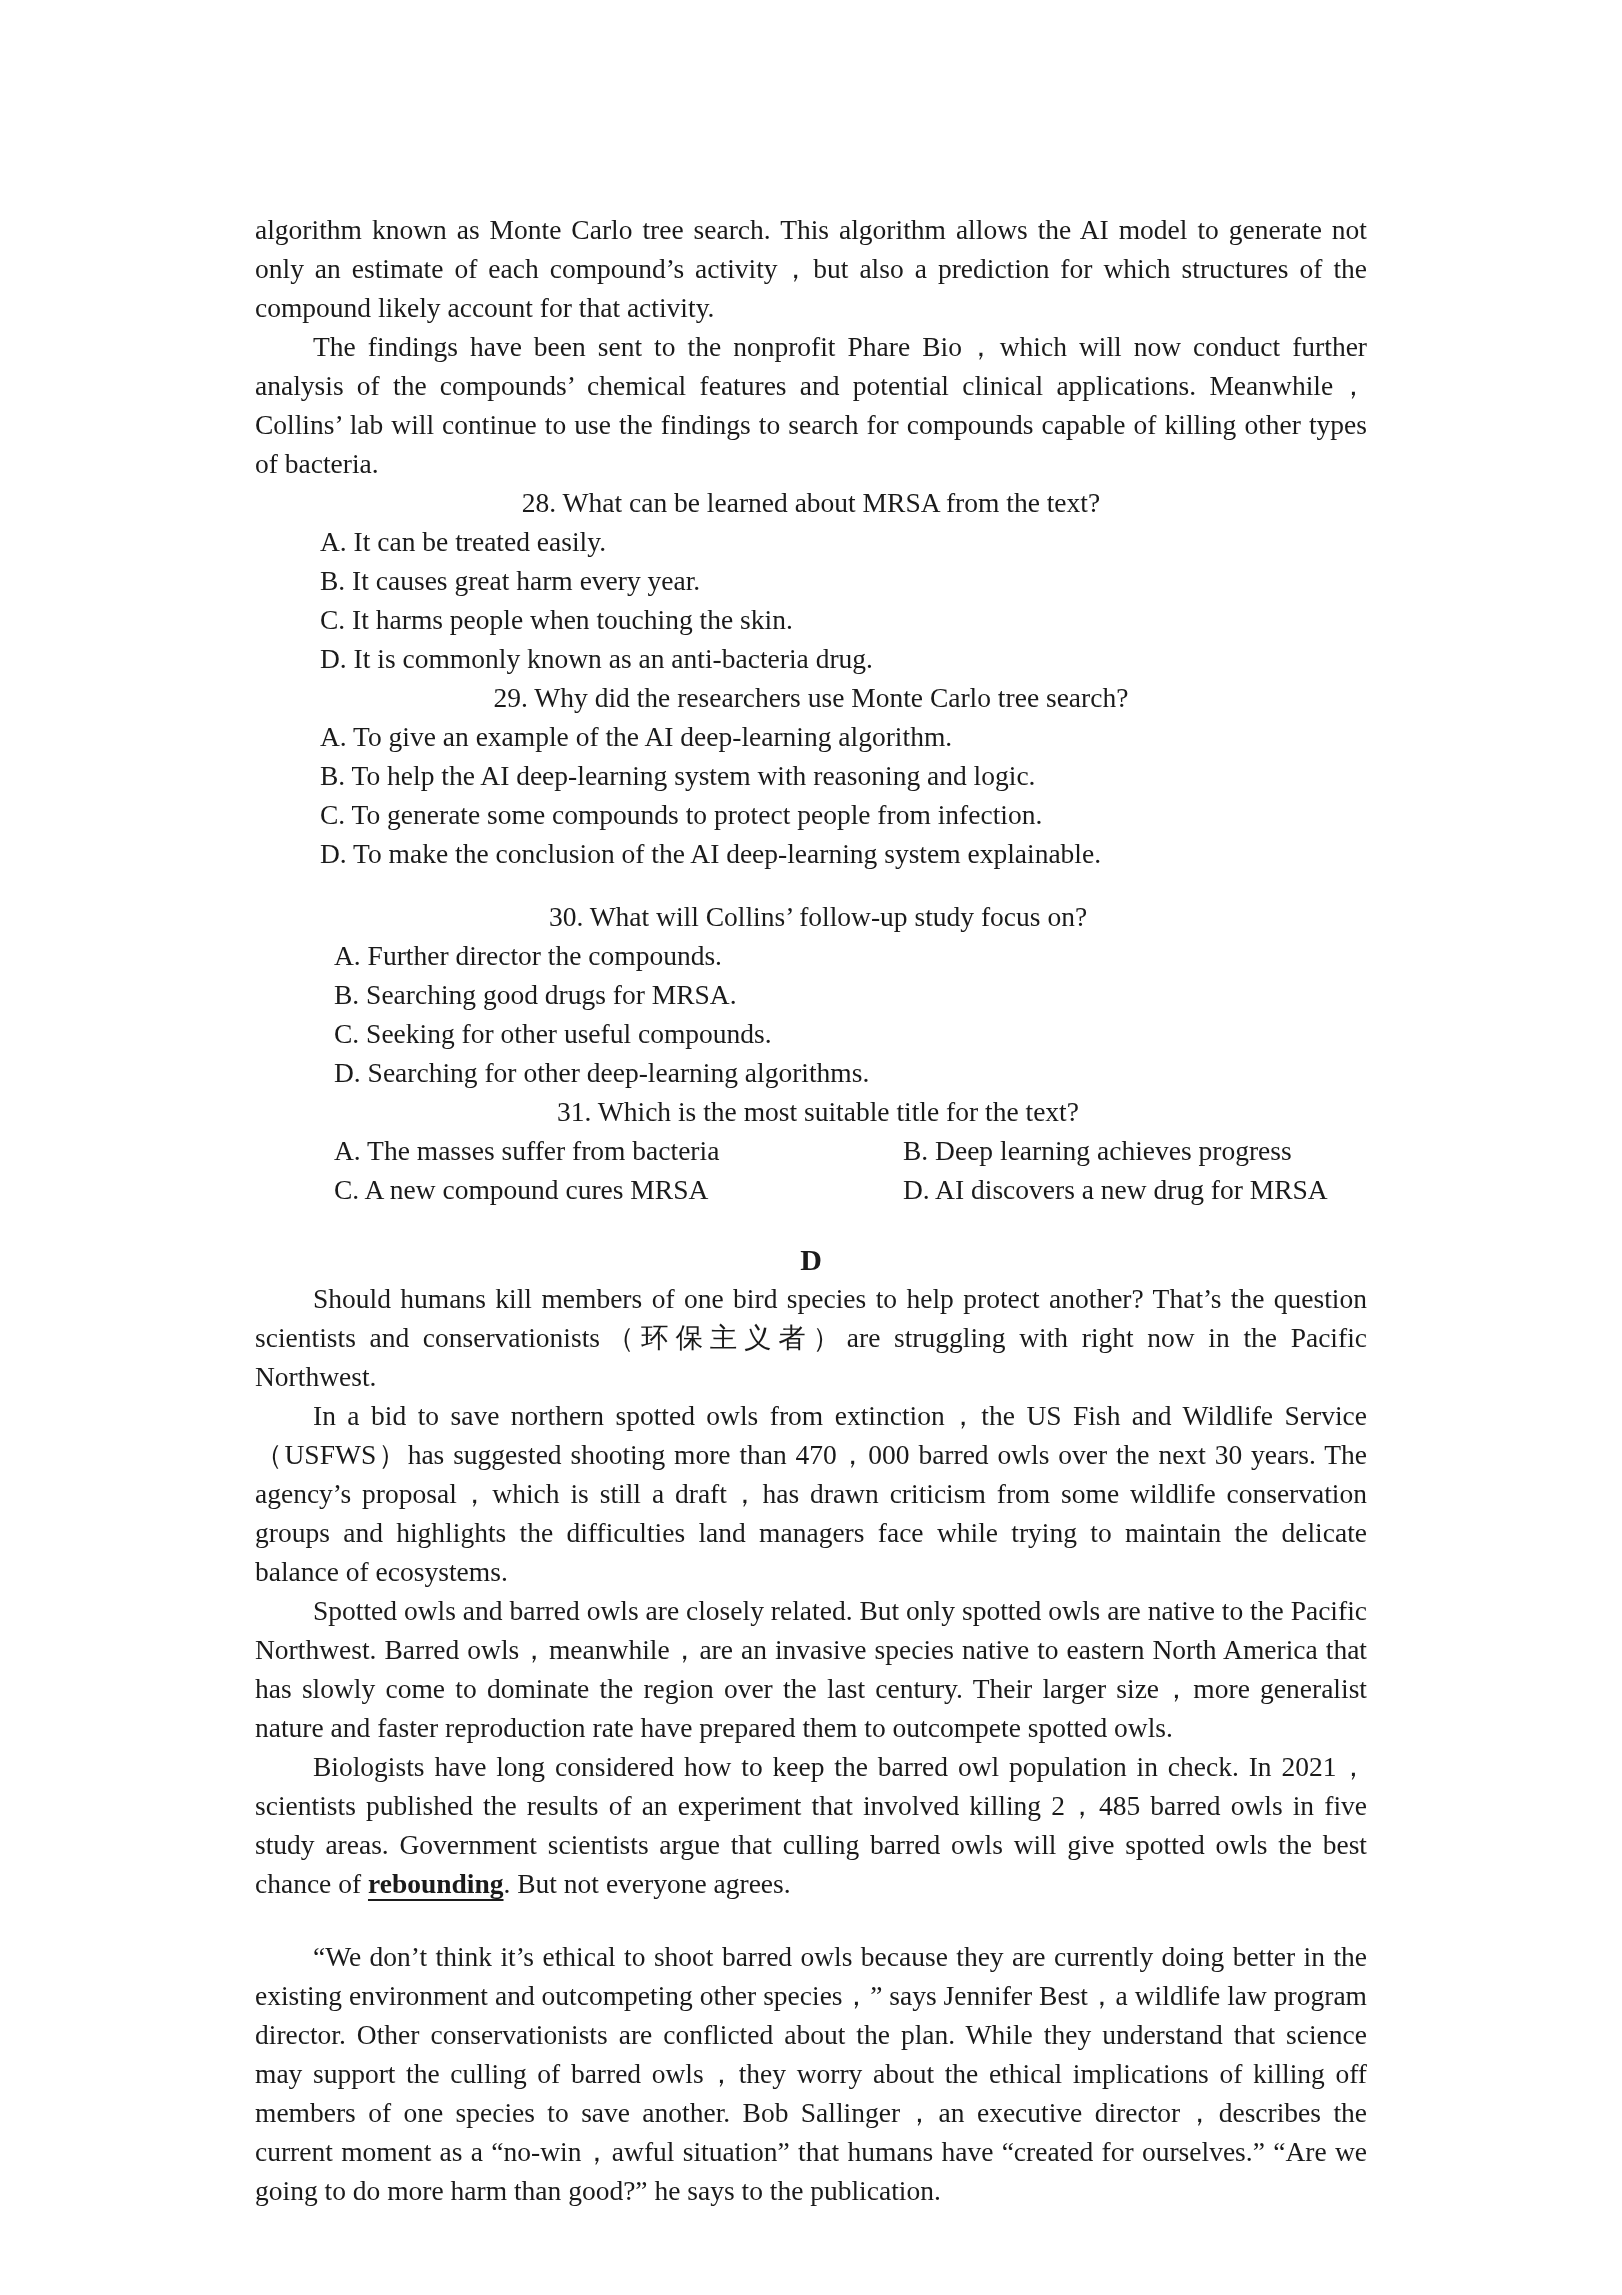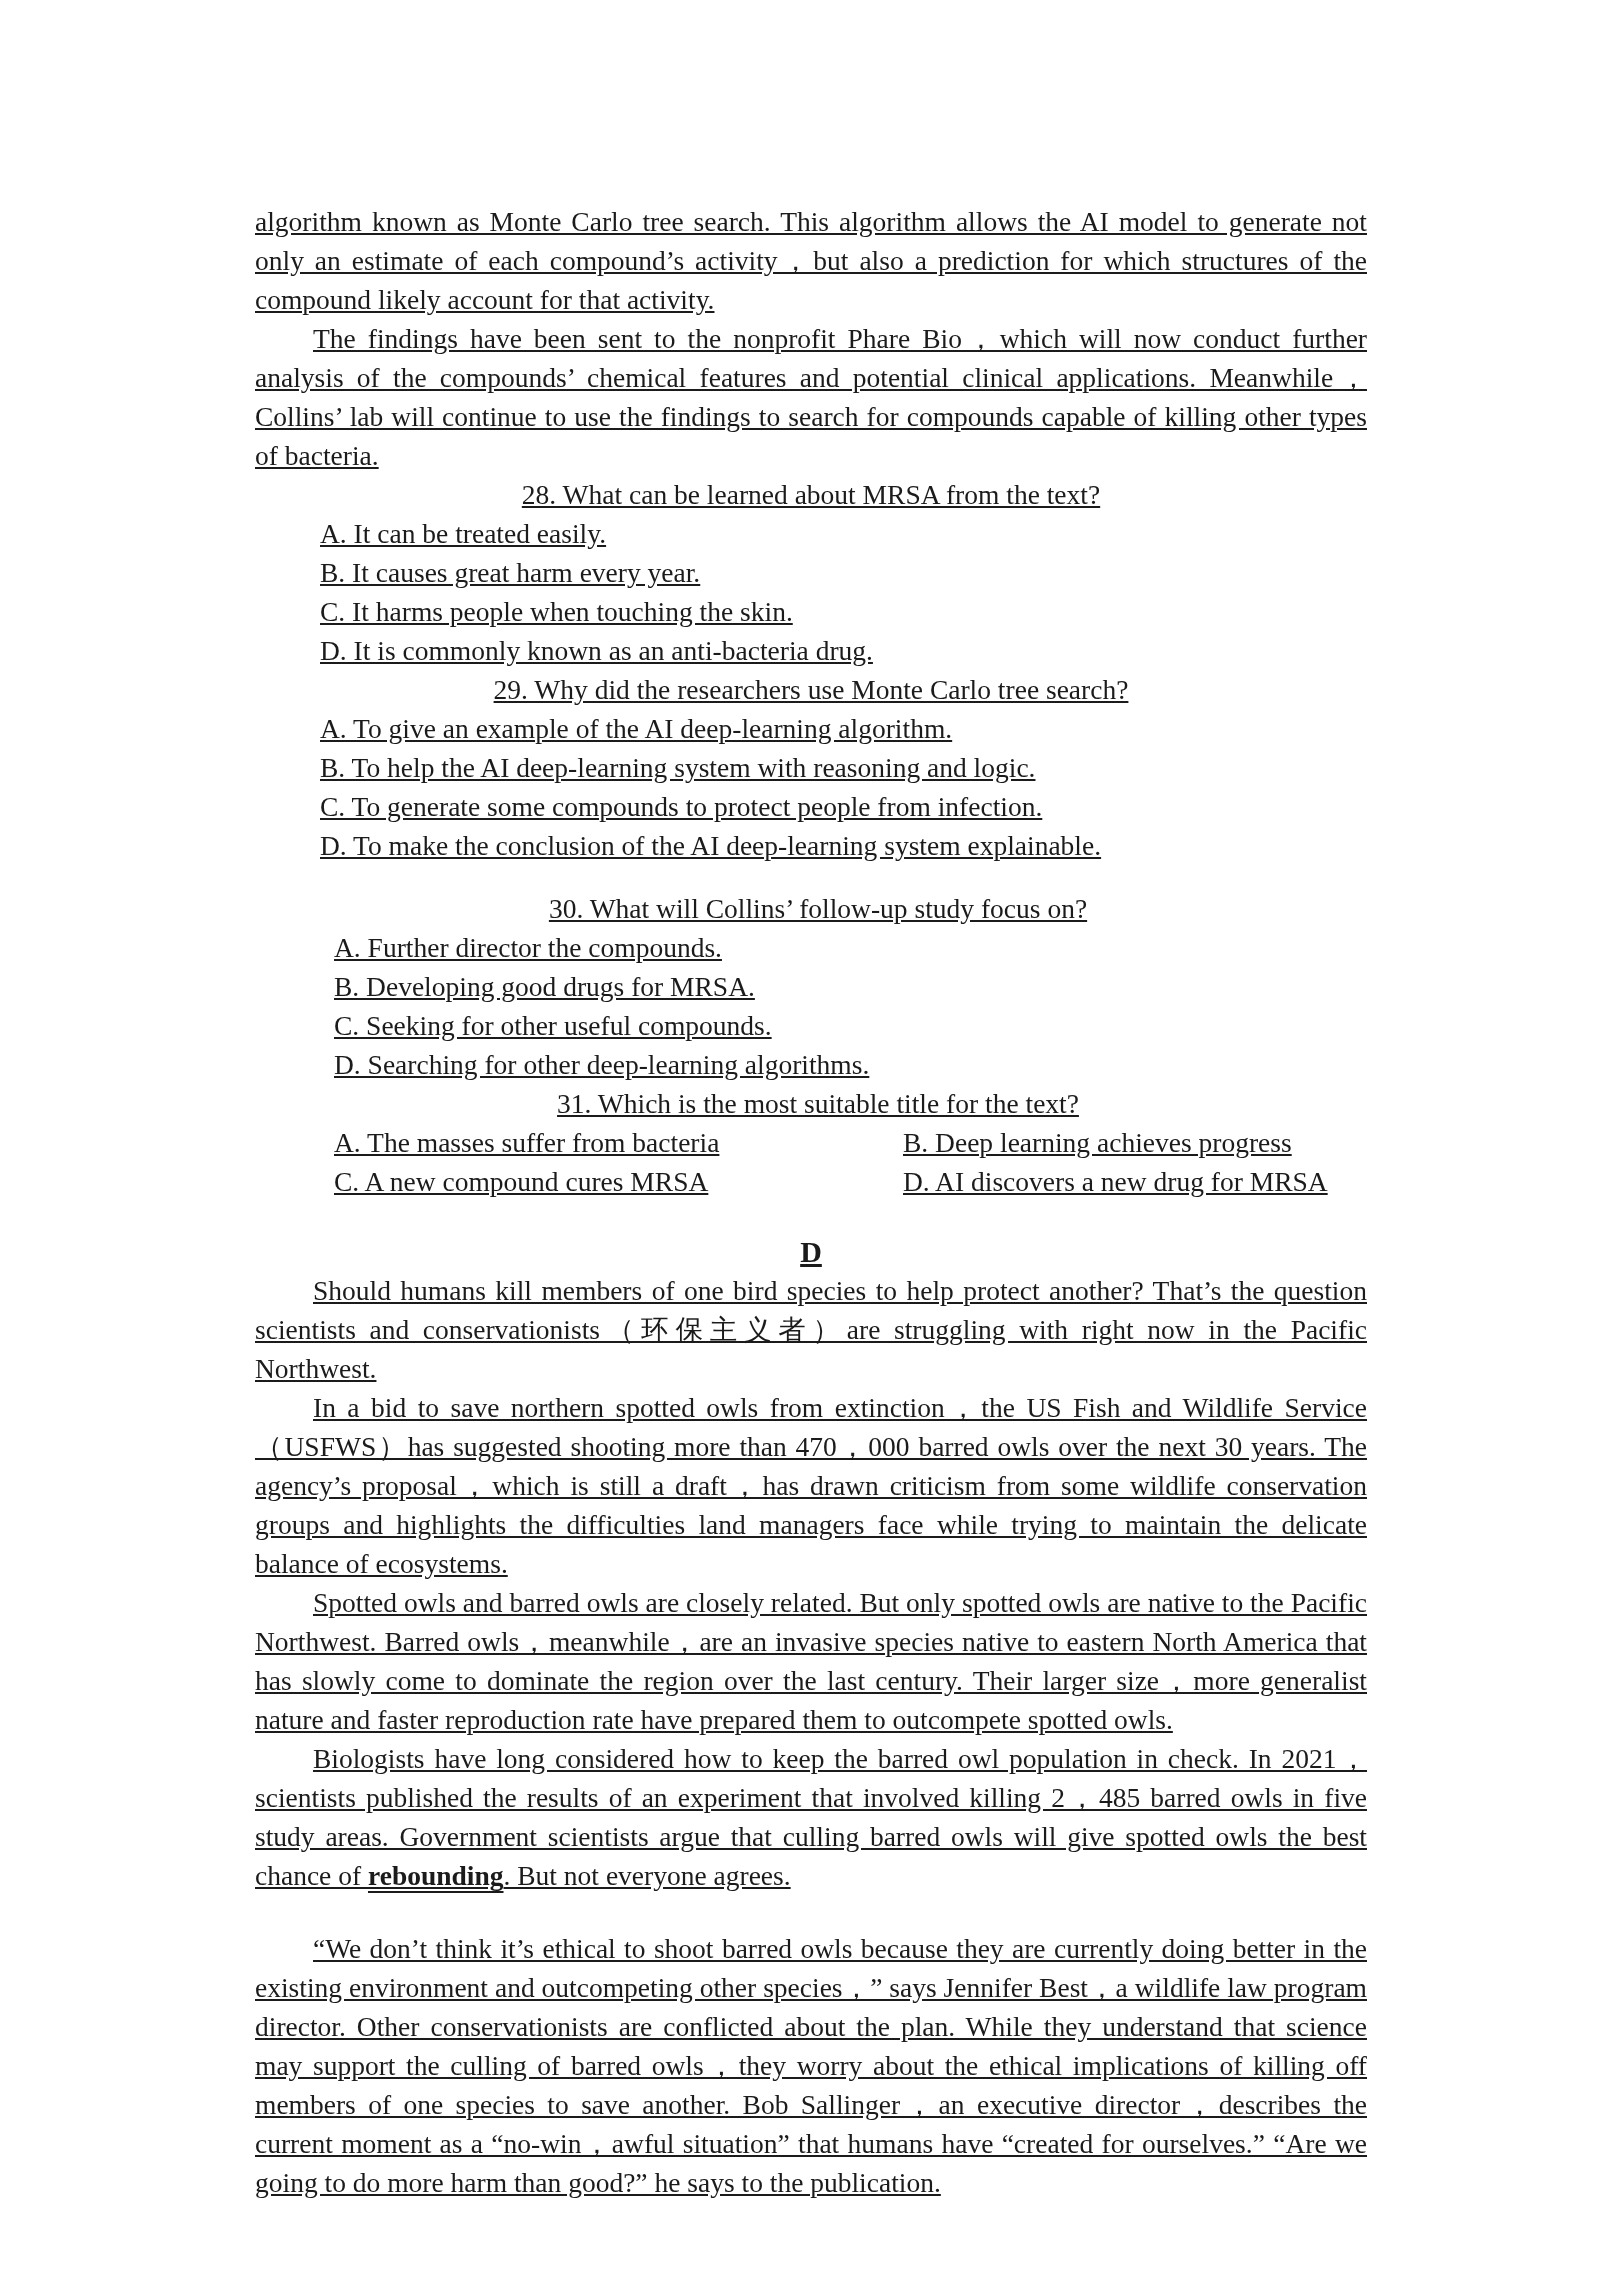--- a/index.html
+++ b/index.html
@@ -12,26 +12,25 @@
     width: 1623px;
     height: 2295px;
     background: #ffffff;
     font-family: "Liberation Serif", "DejaVu Serif", serif;
     color: #1b1b1b;
     overflow: hidden;
   }
   .content {
     position: absolute;
     left: 255px;
-    top: 202px;
+    top: 210px;
     width: 1112px;
     font-size: 27.5px;
     line-height: 39px;
     text-align: justify;
-    text-decoration: underline;
   }
   p.para { margin: 0; }
   .indent { text-indent: 58px; }
   .question { margin: 0; }
   .q-prompt { text-align: center; }
   .q-option { padding-left: 65px; text-align: left; }
   .shift { margin-left: 14px; }
   .spacer-sm { height: 23.6px; }
   .spacer-md { height: 34px; }
   .opt-row { display: flex; padding-left: 65px; text-align: left; }
@@ -75,21 +74,21 @@
       <div class="q-option">B. To help the AI deep-learning system with reasoning and logic.</div>
       <div class="q-option">C. To generate some compounds to protect people from infection.</div>
       <div class="q-option">D. To make the conclusion of the AI deep-learning system explainable.</div>
     </div>
 
     <div class="spacer-sm"></div>
 
     <div class="question shift">
       <div class="q-prompt">30. What will Collins’ follow-up study focus on?</div>
       <div class="q-option">A. Further director the compounds.</div>
-      <div class="q-option">B. Developing good drugs for MRSA.</div>
+      <div class="q-option">B. Searching good drugs for MRSA.</div>
       <div class="q-option">C. Seeking for other useful compounds.</div>
       <div class="q-option">D. Searching for other deep-learning algorithms.</div>
     </div>
 
     <div class="question shift">
       <div class="q-prompt">31. Which is the most suitable title for the text?</div>
       <div class="opt-row">
         <div class="opt-col-a">A. The masses suffer from bacteria</div>
         <div class="opt-col-b">B. Deep learning achieves progress</div>
       </div>

